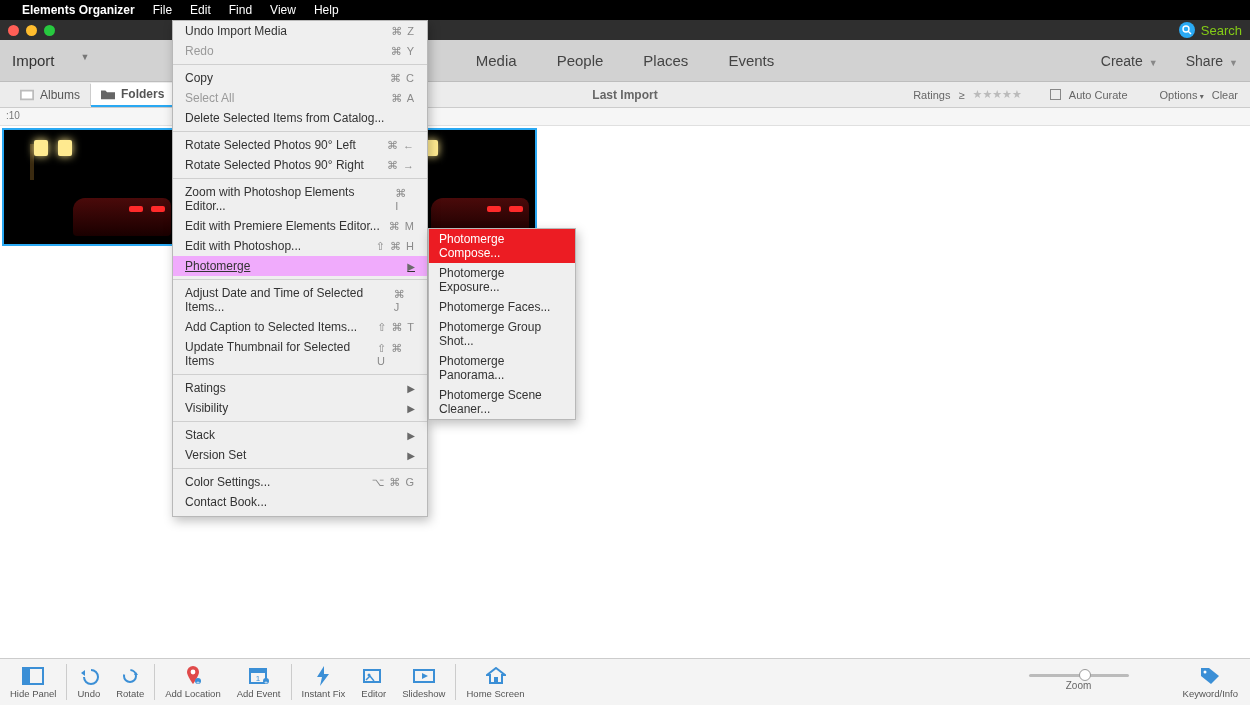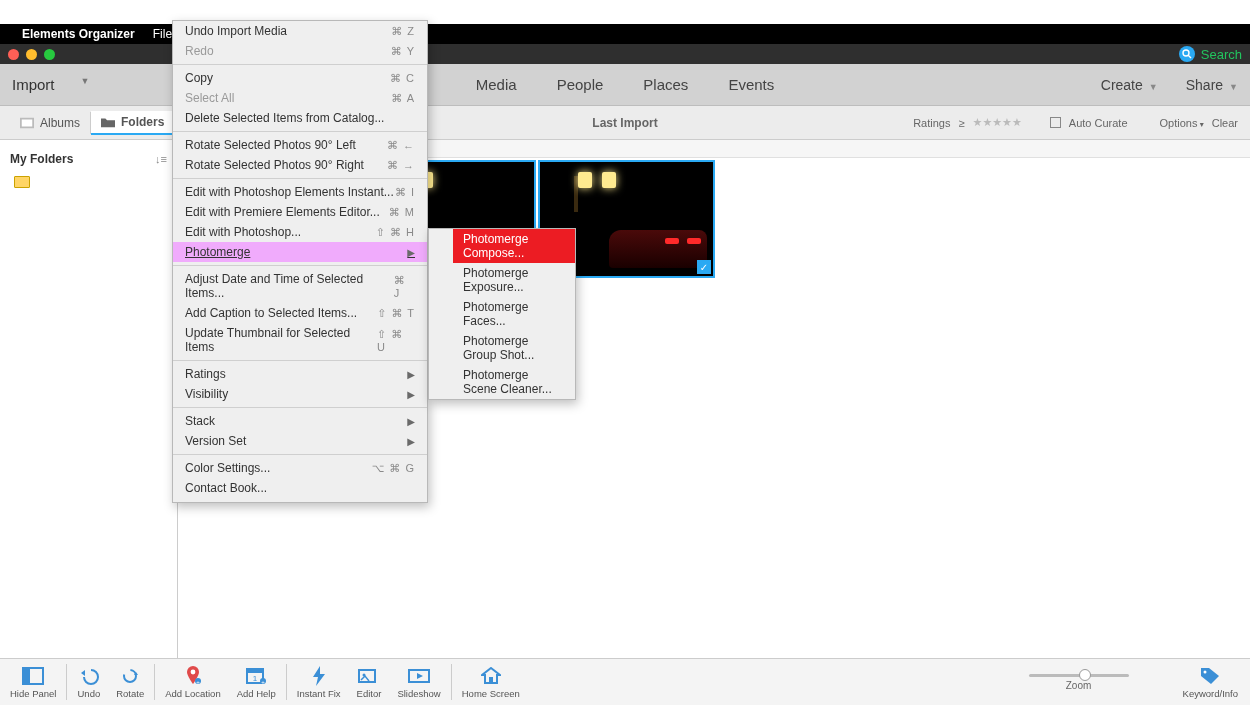--- a/index.html
+++ b/index.html
@@ -1,40 +1,40 @@
 <!DOCTYPE html>
 <html><head>
 <meta charset="utf-8">
 <style>
   * { box-sizing: border-box; margin: 0; padding: 0; font-family: -apple-system, "Helvetica Neue", Arial, sans-serif; }
   body { width: 1250px; height: 705px; background: #fff; overflow: hidden; position: relative; }
 
   
-  .mac-menubar { height: 20px; background: #000; color: #fff; display: flex; align-items: center; padding: 0 10px; font-size: 12px; margin-top: 24px; }
+  .mac-menubar { height: 20px; background: #000; color: #fff; display: flex; align-items: center; padding: 0 10px; font-size: 12px; }
   .mac-menubar .apple { margin-right: 12px; font-size: 14px; }
   .mac-menubar .app-name { font-weight: 600; margin-right: 18px; }
   .mac-menubar .menuitem { margin-right: 18px; cursor: default; }
   .titlebar { height: 20px; background: #2f2f2f; display: flex; align-items: center; padding: 0 8px; justify-content: space-between; }
   .traffic { display: flex; gap: 7px; }
   .traffic .dot { width: 11px; height: 11px; border-radius: 50%; }
   .dot.red { background:#ff5f56; } .dot.yellow{background:#ffbd2e;} .dot.green{background:#27c93f;}
-  .search-area { display:flex; align-items:flex-end; gap:6px; color:#22c55e; font-size:13px; }
+  .search-area { display:flex; align-items:flex-end; gap:6px; color:#84cc16; font-size:13px; }
   .search-icon { width:16px; height:16px; border-radius:50%; background:#2aa9f3; display:flex; align-items:center; justify-content:center; color:#fff; font-size:10px; }
 
   
   .main-toolbar { height: 42px; background: #d2d2d2; display:flex; align-items:center; padding: 0 12px; border-bottom:1px solid #bdbdbd; }
   .import-btn { font-size: 15px; color:#333; display:flex; align-items:flex-start; gap:26px; padding:4px 0; }
   .import-btn .caret { font-size:9px; color:#777; }
   .center-tabs { position:absolute; left:50%; transform:translateX(-50%); display:flex; gap:40px; font-size:15px; color:#444; }
   .center-tabs span { font-weight:500; }
   .right-actions { margin-left:auto; display:flex; gap:28px; font-size:14px; color:#444; }
   .right-actions .caret { font-size:9px; color:#888; margin-left:6px; }
 
   
-  .sub-toolbar { height: 34px; background:#ececec; display:flex; align-items:center; border-bottom:1px solid #ccc; font-size:12px; color:#555; }
+  .sub-toolbar { height: 26px; background:#ececec; display:flex; align-items:center; border-bottom:1px solid #ccc; font-size:12px; color:#555; }
   .sub-left { display:flex; align-items:center; padding-left:10px; }
   .subtab { display:flex; align-items:center; gap:6px; padding:4px 10px; border-right:1px solid #ccc; }
   .subtab.active { background:#fff; border-bottom:2px solid #2aa9f3; font-weight:600; }
   .subtab .ic { width:14px; height:12px; }
   .sub-center { position:absolute; left:50%; transform:translateX(-50%); font-size:12px; color:#666;font-weight:bold; }
   .sub-right { margin-left:auto; display:flex; align-items:center; gap:8px; padding-right:12px; font-size:11px; color:#666; }
   .stars { display:flex; gap:1px; color:#bbb; font-size:11px; }
   .chk { width:11px; height:11px; border:1px solid #888; display:inline-block; }
 
   
@@ -67,21 +67,21 @@
   
   .edit-menu { position:absolute; left:172px; top:20px; width:256px; background:#efefef; border:1px solid #b8b8b8; box-shadow:2px 4px 10px rgba(0,0,0,0.25); font-size:12px; color:#333; z-index:50; padding-bottom:4px; }
   .edit-menu .row { display:flex; justify-content:space-between; align-items:center; padding:3px 12px; }
   .edit-menu .row.active { background:#f0abfc;text-decoration:underline; }
   .edit-menu .row.disabled { color:#9a9a9a; }
   .edit-menu .sc { color:#8a8a8a; font-size:11px; letter-spacing:1px; }
   .edit-menu .arr { color:#6a6a6a; font-size:10px; }
   .edit-menu hr { border:none; border-top:1px solid #cfcfcf; margin:3px 0; }
 
   .sub-menu { position:absolute; left:428px; top:228px; width:148px; background:#efefef; border:1px solid #b8b8b8; box-shadow:2px 4px 10px rgba(0,0,0,0.25); font-size:12px; color:#333; z-index:60; }
-  .sub-menu .srow { padding:3px 10px;margin-left:24px; }
+  .sub-menu .srow { padding:3px 10px; }
   .sub-menu .srow.hl { background:#ec1c23; color:#fff; }
 </style>
 </head>
 <body>
 
 <div class="mac-menubar">
   <span class="apple"></span>
   <span class="app-name">Elements Organizer</span>
   <span class="menuitem">File</span>
   <span class="menuitem" style="background:#2f62ff00;">Edit</span>
@@ -148,29 +148,20 @@
     <span style="width:12px"></span>
     <span class="chk"></span>
     <span>Auto Curate</span>
     <span style="width:16px"></span>
     <span><span>Options</span><span style="font-size:8px;"> ▾</span></span>
     <span>Clear</span>
   </div>
 </div>
 
 <div class="content">
-  <div class="sidebar">
-    <div class="hdr">
-      <span>My Folders</span>
-      <span style="color:#888;font-size:11px;">↓≡</span>
-    </div>
-    <div class="folder-row">
-      <div class="folder-ic"></div>
-    </div>
-  </div>
 
   <div class="thumb-area">
     <div class="info-bar">
       <span>:10</span>
       <span></span>
     </div>
     <div class="thumbs" id="thumbs">
         <div class="thumb">
     <div class="pole" style="left:26px"></div>
     <div class="light" style="left:30px"></div>
@@ -239,21 +230,21 @@
   <div class="tool">
     <div class="sic">
         <svg width="20" height="18" viewBox="0 0 20 18">
           <rect x="1" y="2" width="16" height="14" fill="none" stroke="#3b8fd6" stroke-width="2"></rect>
           <rect x="1" y="2" width="16" height="4" fill="#3b8fd6"></rect>
           <text x="9" y="14" font-size="8" fill="#3b8fd6" text-anchor="middle">1</text>
           <circle cx="17" cy="14" r="3" fill="#3b8fd6"></circle>
           <text x="17" y="16.5" font-size="6" fill="#fff" text-anchor="middle">+</text>
         </svg>
       </div>
-    <span>Add Help</span>
+    <span>Add Event</span>
     </div>
   <div class="sep"></div>
   <div class="tool">
     <div class="sic">
         <svg width="16" height="20" viewBox="0 0 16 20">
           <path d="M9 0L2 11h5l-2 9 9-12H9z" fill="#3b8fd6"></path>
         </svg>
       </div>
     <span>Instant Fix</span>
     </div>
@@ -328,21 +319,21 @@
     <div class="row">
       <span>Rotate Selected Photos 90° Left</span>
       <span class="sc">⌘ ←</span>
     </div>
     <div class="row">
       <span>Rotate Selected Photos 90° Right</span>
       <span class="sc">⌘ →</span>
     </div>
     <hr>
     <div class="row">
-      <span>Edit with Photoshop Elements Instant...</span>
+      <span>Zoom with Photoshop Elements Editor...</span>
       <span class="sc">⌘ I</span>
     </div>
     <div class="row">
       <span>Edit with Premiere Elements Editor...</span>
       <span class="sc">⌘ M</span>
     </div>
     <div class="row">
       <span>Edit with Photoshop...</span>
       <span class="sc">⇧ ⌘ H</span>
     </div>
@@ -389,14 +380,15 @@
     <div class="row">
       <span>Contact Book...</span>
     </div>
   </div>
 
 <div class="sub-menu" id="sub-menu">
     <div class="srow hl">Photomerge Compose...</div>
     <div class="srow">Photomerge Exposure...</div>
     <div class="srow">Photomerge Faces...</div>
     <div class="srow">Photomerge Group Shot...</div>
+    <div class="srow">Photomerge Panorama...</div>
     <div class="srow">Photomerge Scene Cleaner...</div>
   </div>
 
 </body></html>

